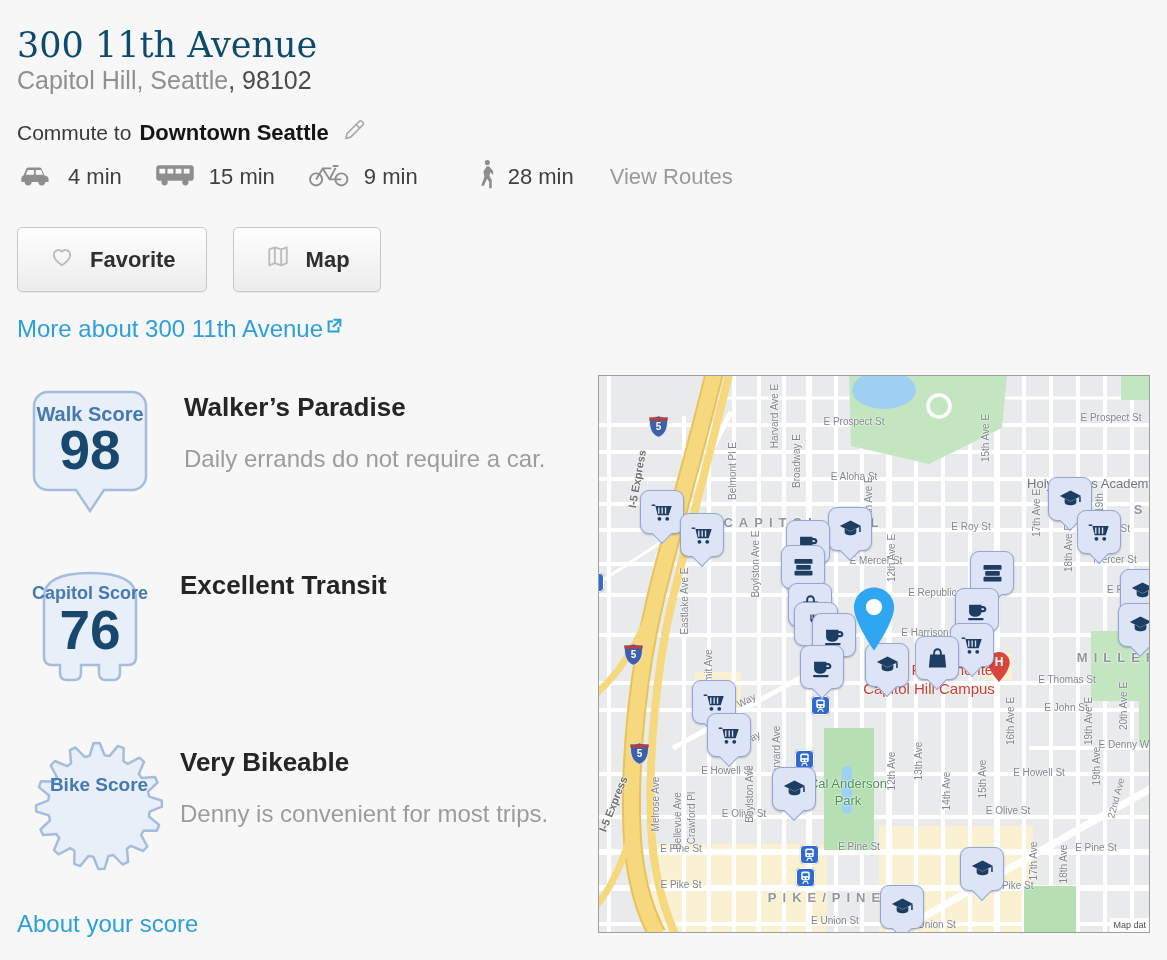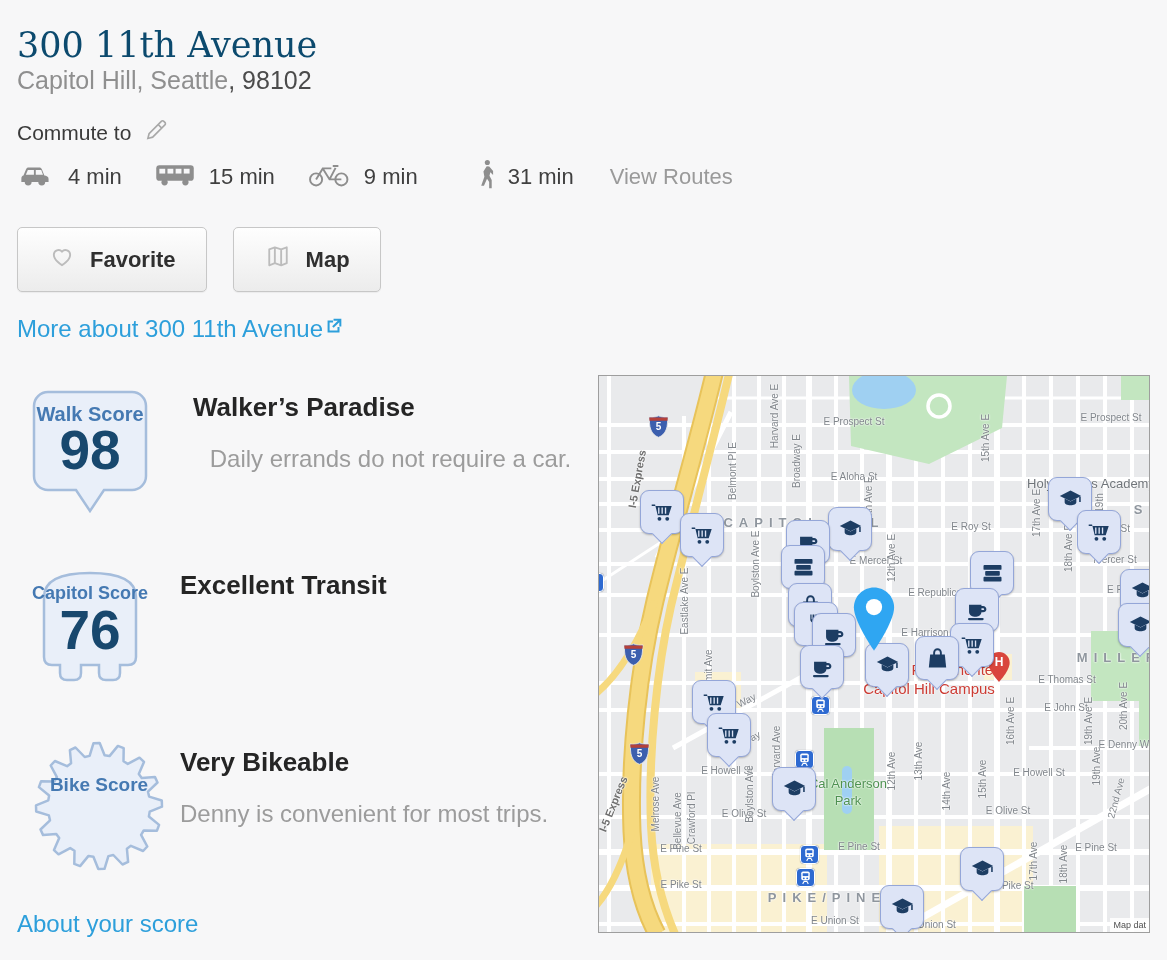--- a/index.html
+++ b/index.html
@@ -49,20 +49,21 @@
   #attribution{position:absolute;right:0;bottom:0;background:rgba(255,255,255,.85);font-size:9px;color:#4f4f4f;padding:2px 3px;z-index:300;}
 </style>
 </head>
 <body>
 
 <h1 class="abs" id="title">300 11th Avenue</h1>
 <div class="abs" id="subtitle"><span>Capitol Hill, Seattle</span><span class="zip">, 98102</span></div>
 
 <div class="abs" id="commute-line">
   <span>Commute to</span>
+  <span class="dest">Downtown Seattle</span>
   <span style="margin-left:4px;">
     <svg width="26" height="26" viewBox="0 0 24 24" fill="none" stroke="#a8a8a8" stroke-width="1.5">
         <path d="M13.5 6.5l4 4M4.5 19.8l1.1-4.4L16.9 4a1.6 1.6 0 0 1 2.3 0l1 1a1.6 1.6 0 0 1 0 2.3L8.9 18.6z"></path>
       </svg>
   </span>
 </div>
 
 <div class="abs" id="times-row">
   <div class="time-group">
     <span><svg width="38" height="23" viewBox="0 0 36 22" fill="#8e8e8e">
@@ -91,21 +92,21 @@
           <circle cx="31.5" cy="18" r="5.6"></circle>
           <path d="M8 18l6.2-10.2h8M14.2 7.8L20.5 18h11M20.5 18l5.6-10.7M23.5 5.6h5.2"></path>
         </svg></span>
     <span>9 min</span>
   </div>
   <div class="time-group" style="margin-left:28px;">
     <span><svg width="17" height="30" viewBox="0 0 16 28" fill="#8e8e8e">
           <circle cx="8.8" cy="3.2" r="2.4"></circle>
           <path d="M8.2 6.8l-3.1 4.8.9 5-3 8.4h2.6l2.9-6.6 2 3.1v6h2.4v-7.8l-2.1-4 .8-3.4 2.6 2.7v-3.8L10.6 7z"></path>
         </svg></span>
-    <span>31 min</span>
+    <span>28 min</span>
   </div>
   <span id="view-routes">View Routes</span>
 </div>
 
 <div class="abs" id="buttons-row">
   <div class="btn">
     <span><svg width="28" height="28" viewBox="0 0 24 24" fill="none" stroke="#bcbcbc" stroke-width="1.6">
           <path d="M12 19s-7-4.2-7-9a4 4 0 0 1 7-2.6A4 4 0 0 1 19 10c0 4.8-7 9-7 9z"></path>
         </svg></span>
     <span>Favorite</span>
@@ -126,23 +127,23 @@
       </svg></span>
 </div>
 
 <div class="abs badge" id="walk-badge" style="left:30px;top:390px;height:124px;">
   <svg class="shape" width="120" height="124" viewBox="0 0 120 124">
     <path d="M18 2 H102 A14 14 0 0 1 116 16 V86 A14 14 0 0 1 102 100 H74 L60 121 L46 100 H18 A14 14 0 0 1 4 86 V16 A14 14 0 0 1 18 2 Z" fill="#e9eff9" stroke="#a5bddc" stroke-width="2.5"></path>
   </svg>
   <div class="badge-label" style="top:13px;font-size:20px;">Walk Score</div>
   <div class="badge-num" style="top:33px;">98</div>
 </div>
-<div class="abs" style="left:193px;top:392px;">
+<div class="abs" style="left:184px;top:392px;">
   <div class="score-head">Walker’s Paradise</div>
-  <div class="score-desc" style="margin-top:12px;text-align:center;">Daily errands do not require a car.</div>
+  <div class="score-desc" style="margin-top:12px;">Daily errands do not require a car.</div>
 </div>
 
 <div class="abs badge" id="transit-badge" style="left:30px;top:563px;height:120px;">
   <svg class="shape" width="120" height="120" viewBox="0 0 120 120">
     <path d="M14 34 Q14 10 60 10 Q106 10 106 34 L106 94 Q106 102 98 102 L90 102 L90 110 Q90 117 83 117 L76 117 Q69 117 69 110 L69 102 L51 102 L51 110 Q51 117 44 117 L37 117 Q30 117 30 110 L30 102 L22 102 Q14 102 14 94 Z" fill="#e9eff9" stroke="#a5bddc" stroke-width="2.5"></path>
   </svg>
   <div class="badge-label" style="top:20px;font-size:18px;">Capitol Score</div>
   <div class="badge-num" style="top:40px;">76</div>
 </div>
 <div class="abs" style="left:180px;top:570px;">

